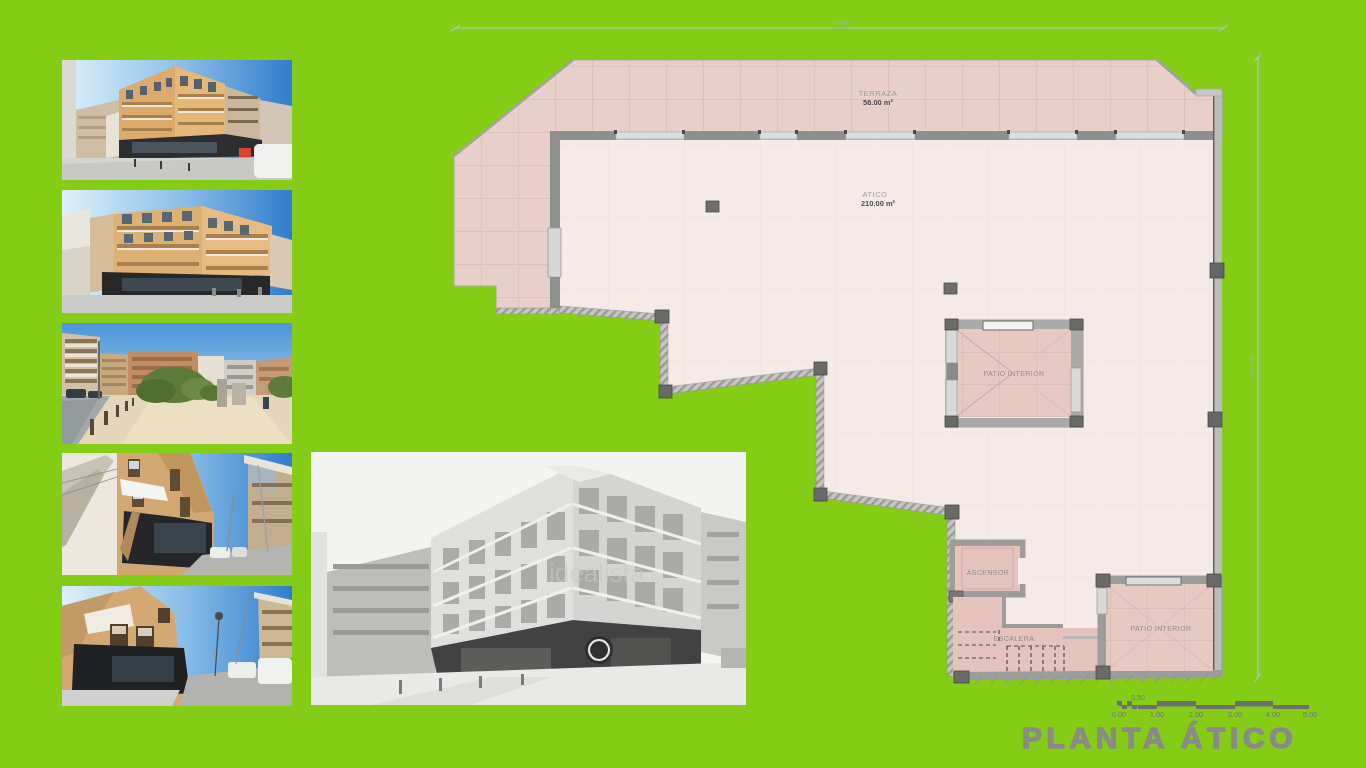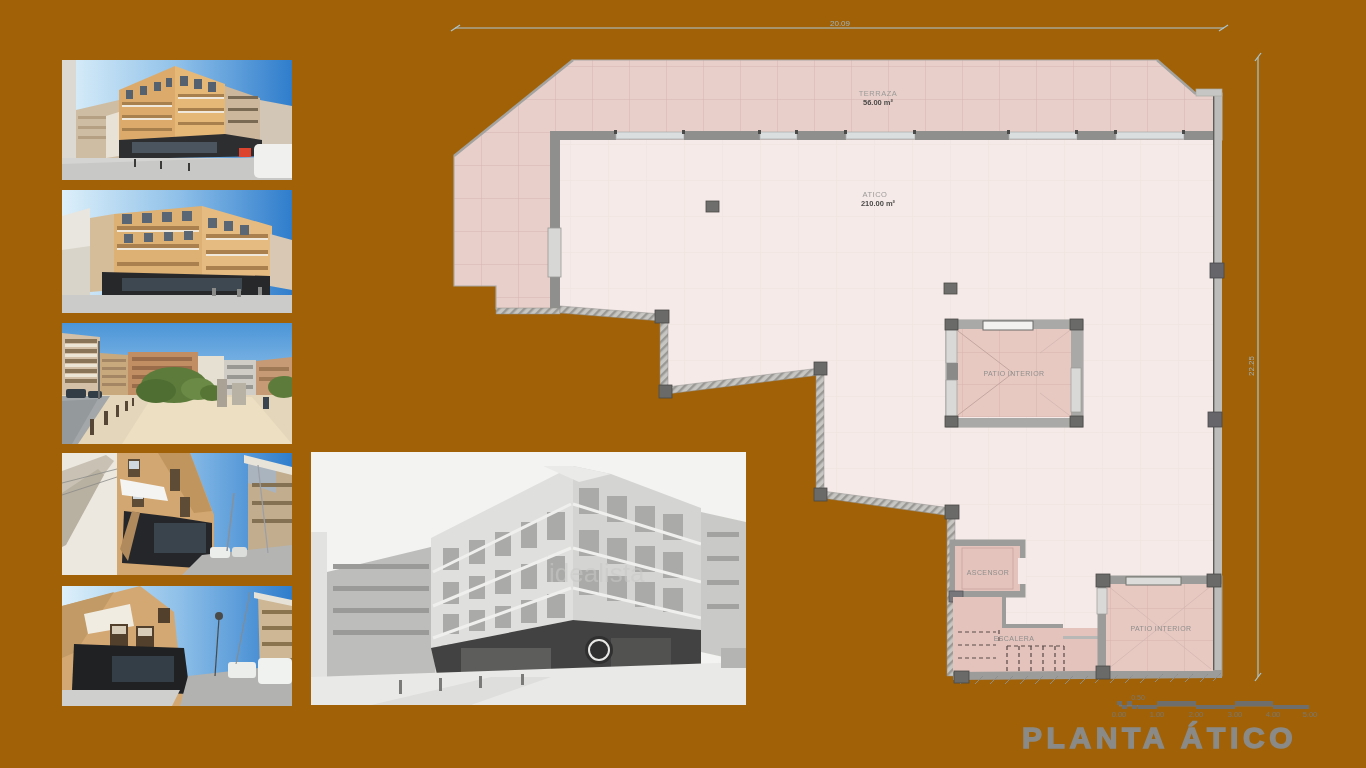--- a/index.html
+++ b/index.html
@@ -1,21 +1,21 @@
 <!DOCTYPE html>
 <html><head>
 <meta charset="utf-8">
 <style>
   html,body{margin:0;padding:0;background:#ffffff;width:1366px;height:768px;overflow:hidden;}
   *{font-family:"Liberation Sans",sans-serif;}
   .abs{position:absolute;}
 </style>
 </head>
 <body>
-<div style="position:relative;width:1366px;height:768px;background:#a16207;">
+<div style="position:relative;width:1366px;height:768px;background:#84cc16;">
 <svg class="abs" style="left:0;top:0" width="1366" height="768" viewBox="0 0 1366 768">
 <defs>
   <linearGradient id="sky1" x1="0" y1="0" x2="1" y2="0">
     <stop offset="0" stop-color="#ddf0fa"></stop>
           <stop offset="0.5" stop-color="#90c1e9"></stop>
           <stop offset="1" stop-color="#2f7dcc"></stop>
   </linearGradient>
   <linearGradient id="sky3" x1="0" y1="0" x2="0" y2="1">
     <stop offset="0" stop-color="#4b95d8"></stop>
           <stop offset="1" stop-color="#cfe7f6"></stop>

